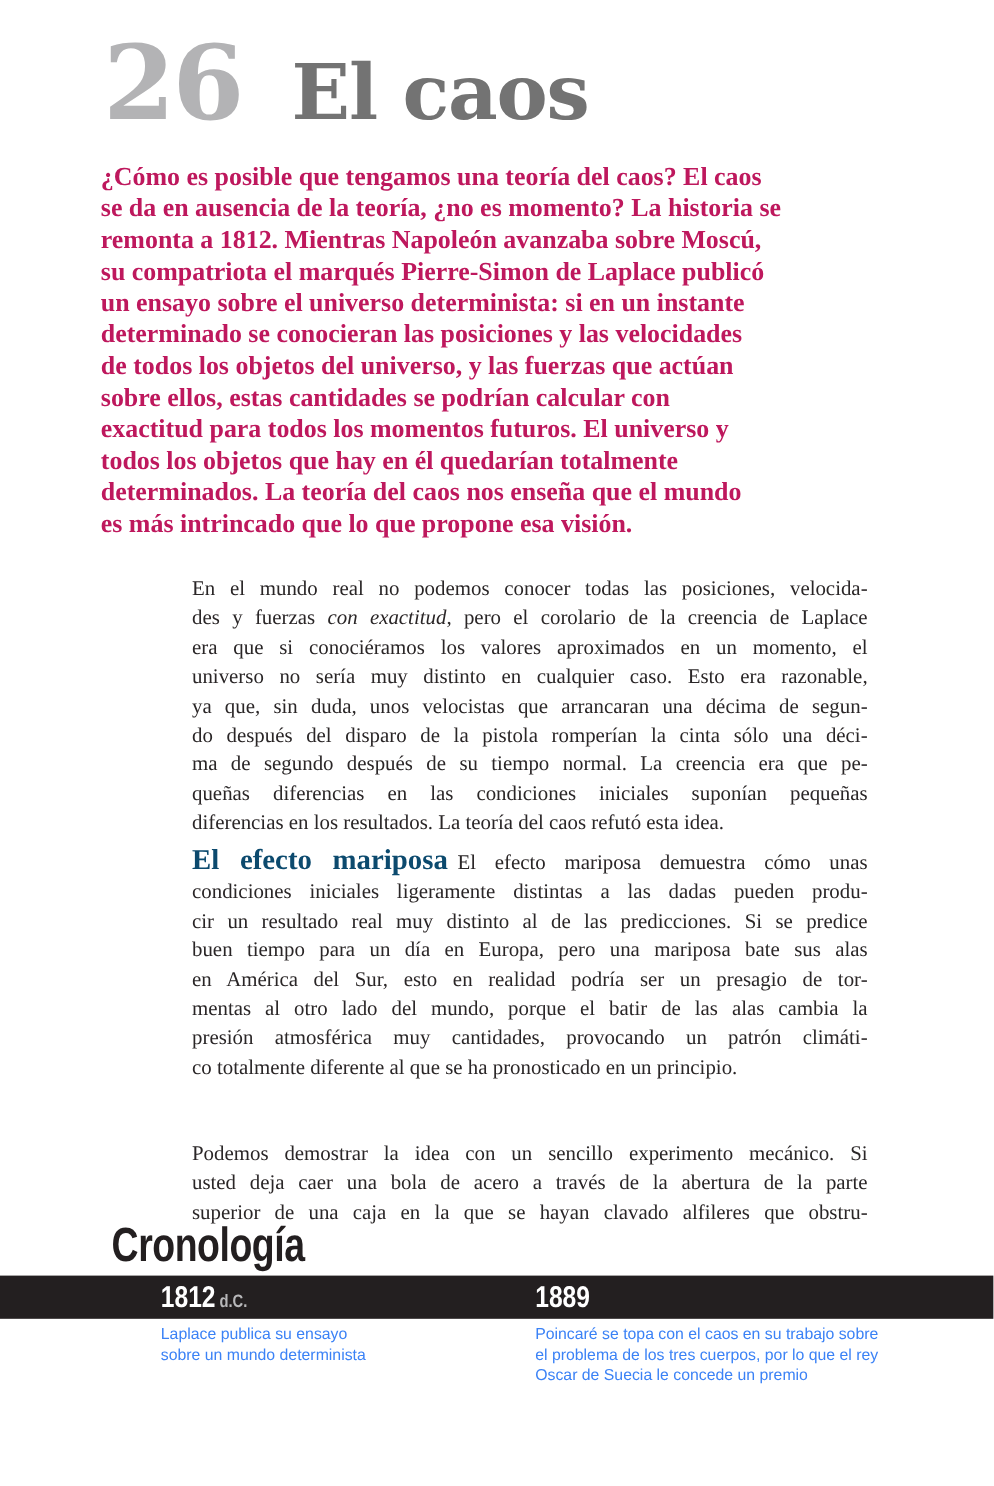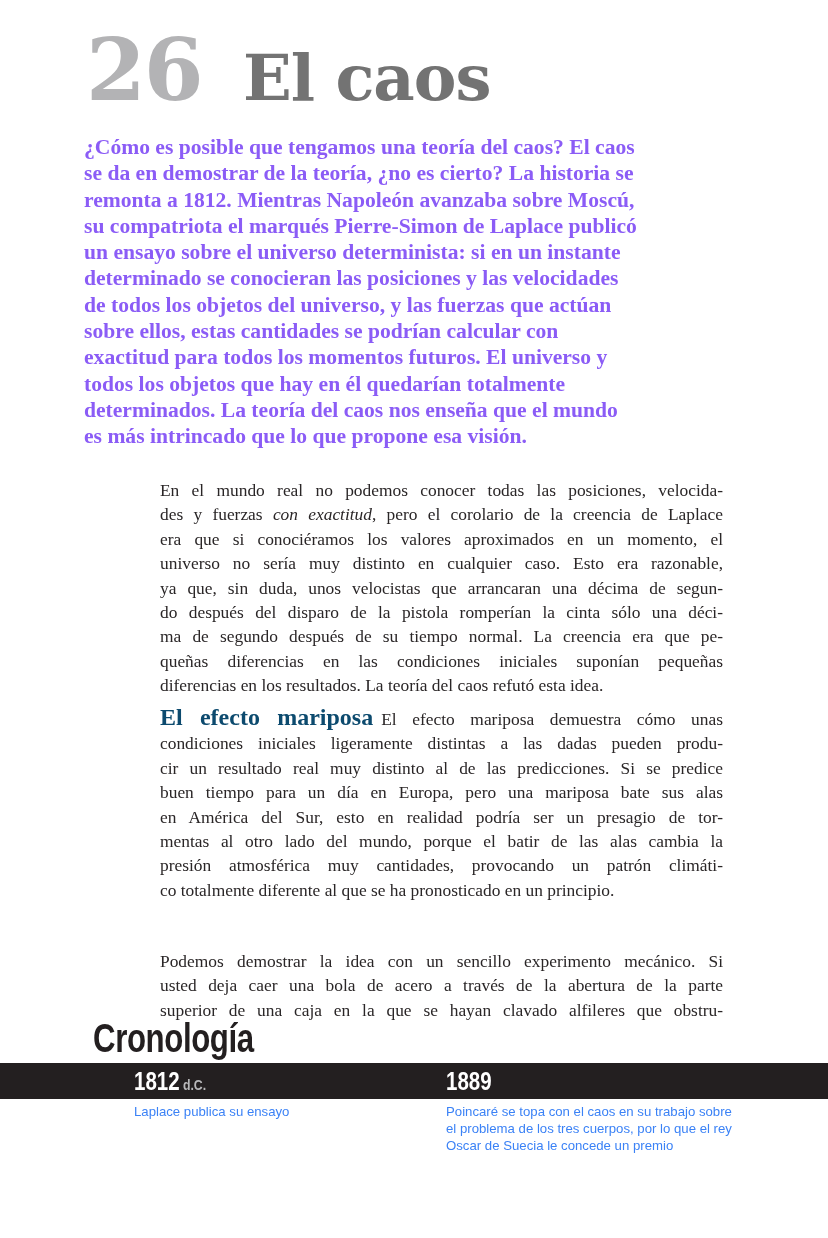--- a/index.html
+++ b/index.html
@@ -13,21 +13,21 @@
   }
   .chapter-title {
     position: absolute; left: 243px; top: 32px;
     font-family: "DejaVu Serif", serif; font-weight: bold;
     font-size: 64px; line-height: 92px; color: #737373; letter-spacing: -1px;
   }
 
   .intro {
     position: absolute; left: 84px; top: 134px; width: 650px;
     font-family: "Liberation Serif", serif; font-weight: bold;
-    font-size: 21.6px; line-height: 26.3px; color: #8b5cf6;
+    font-size: 21.6px; line-height: 26.3px; color: #be185d;
     margin: 0;
   }
 
   .body-text {
     position: absolute; left: 160px; width: 563px;
     font-family: "Liberation Serif", serif;
     font-size: 17.4px; line-height: 24.4px; color: #2a2627;
     text-align: justify; margin: 0;
     hyphens: manual;
   }
@@ -75,21 +75,21 @@
 </head>
 <body>
 
 <div class="page">
 
   <div class="chapter-number">26</div>
   <div class="chapter-title">El caos</div>
 
   <p class="intro">
     <span class="line">¿Cómo es posible que tengamos una teoría del caos? El caos</span>
-    <span class="line">se da en demostrar de la teoría, ¿no es cierto? La historia se</span>
+    <span class="line">se da en ausencia de la teoría, ¿no es momento? La historia se</span>
     <span class="line">remonta a 1812. Mientras Napoleón avanzaba sobre Moscú,</span>
     <span class="line">su compatriota el marqués Pierre-Simon de Laplace publicó</span>
     <span class="line">un ensayo sobre el universo determinista: si en un instante</span>
     <span class="line">determinado se conocieran las posiciones y las velocidades</span>
     <span class="line">de todos los objetos del universo, y las fuerzas que actúan</span>
     <span class="line">sobre ellos, estas cantidades se podrían calcular con</span>
     <span class="line">exactitud para todos los momentos futuros. El universo y</span>
     <span class="line">todos los objetos que hay en él quedarían totalmente</span>
     <span class="line">determinados. La teoría del caos nos enseña que el mundo</span>
     <span class="line">es más intrincado que lo que propone esa visión.</span>
@@ -125,20 +125,21 @@
   </p>
 
   <div class="timeline-heading">Cronología</div>
   <div class="timeline-band"></div>
 
   <div class="timeline-year year-1"><span>1812</span><span class="era">d.C.</span></div>
   <div class="timeline-year year-2"><span>1889</span></div>
 
   <p class="timeline-caption caption-1">
     <span class="line">Laplace publica su ensayo</span>
+    <span class="line">sobre un mundo determinista</span>
   </p>
   <p class="timeline-caption caption-2">
     <span class="line">Poincaré se topa con el caos en su trabajo sobre</span>
     <span class="line">el problema de los tres cuerpos, por lo que el rey</span>
     <span class="line">Oscar de Suecia le concede un premio</span>
   </p>
 
 </div>
 
 </body></html>

